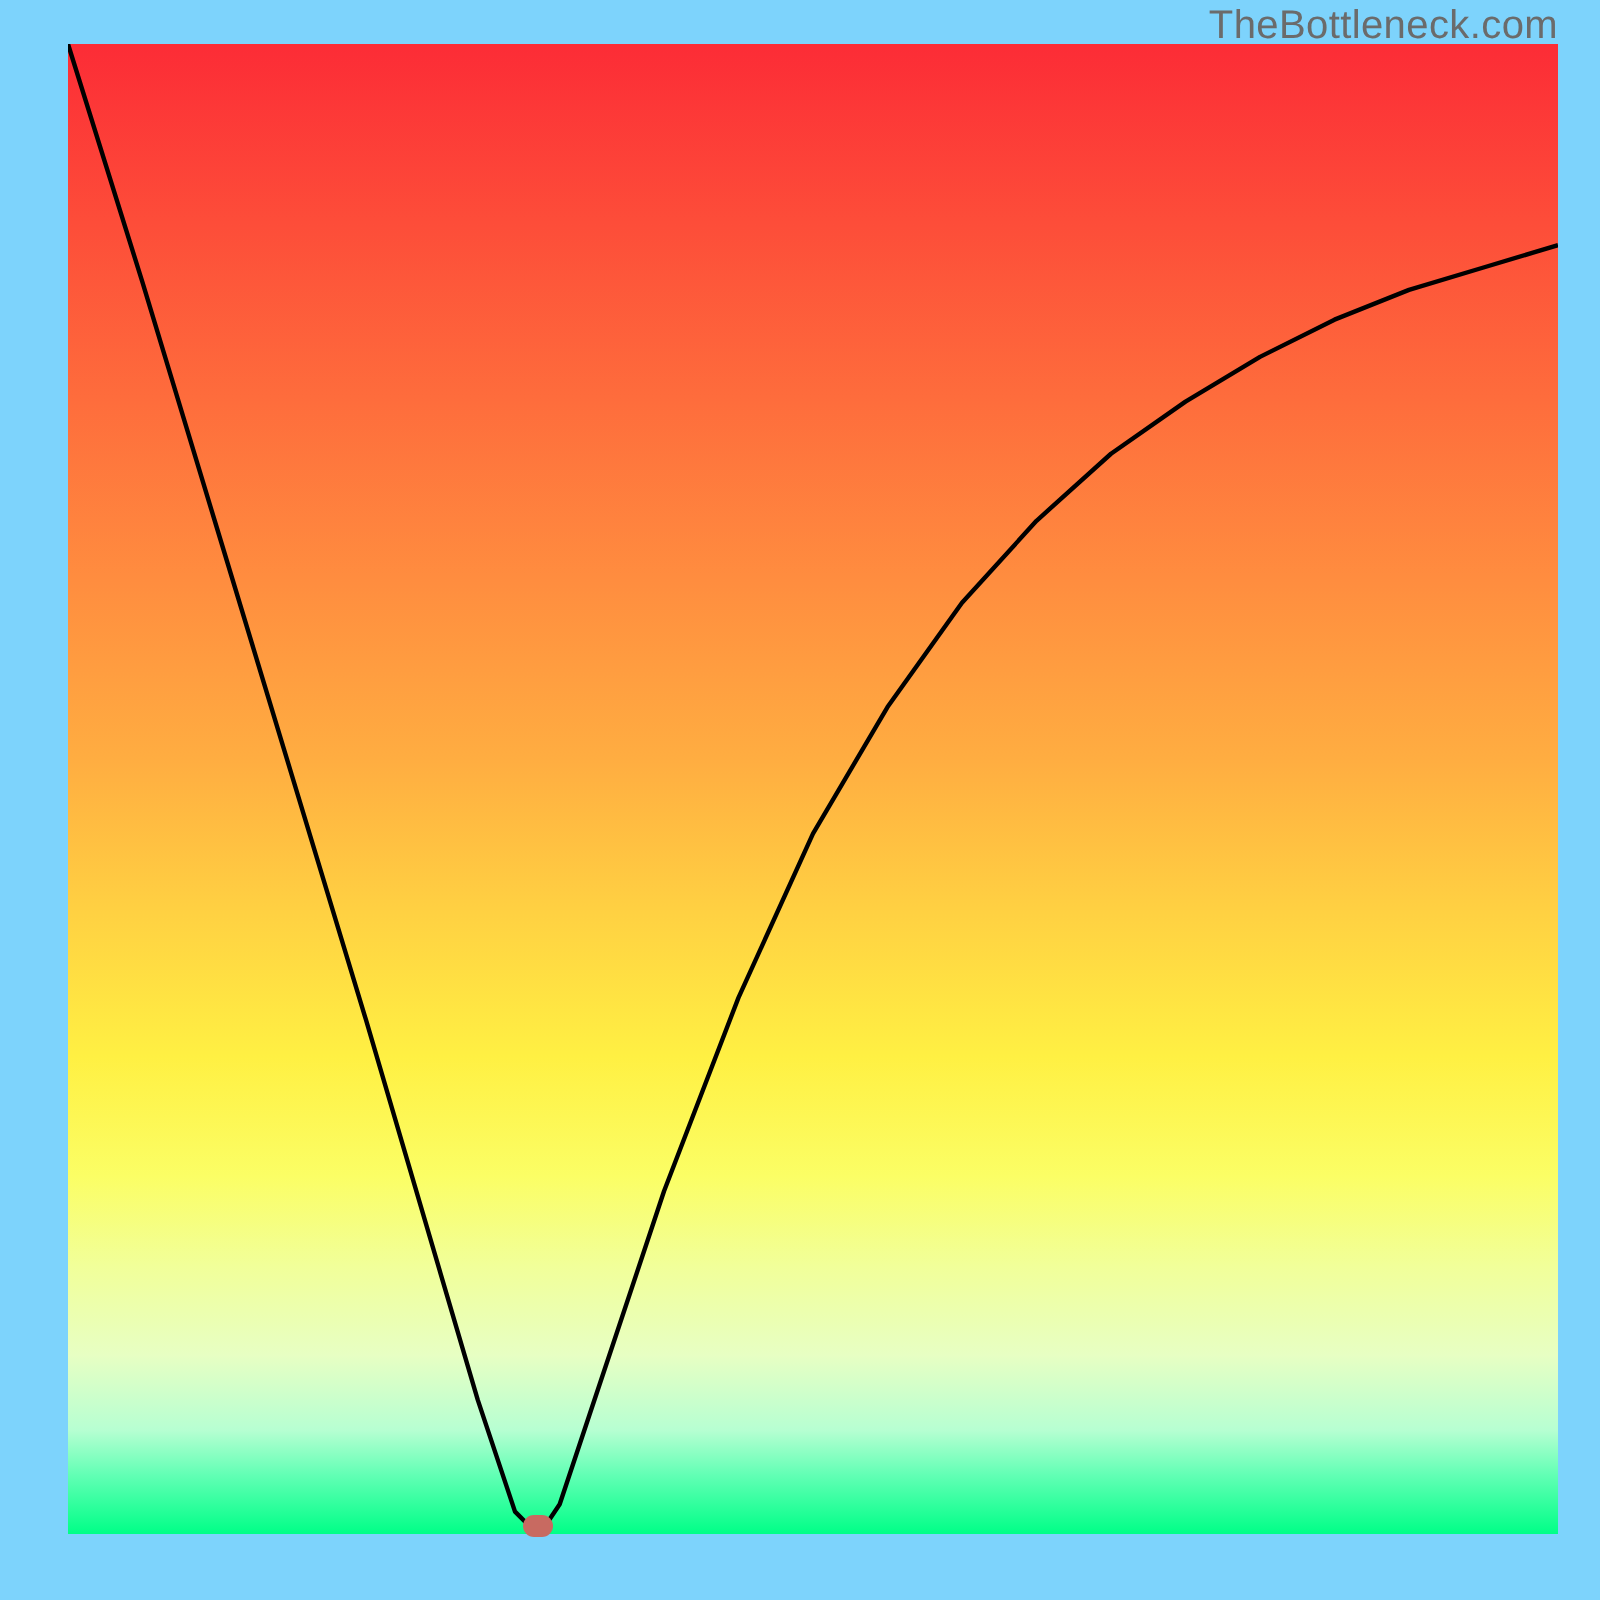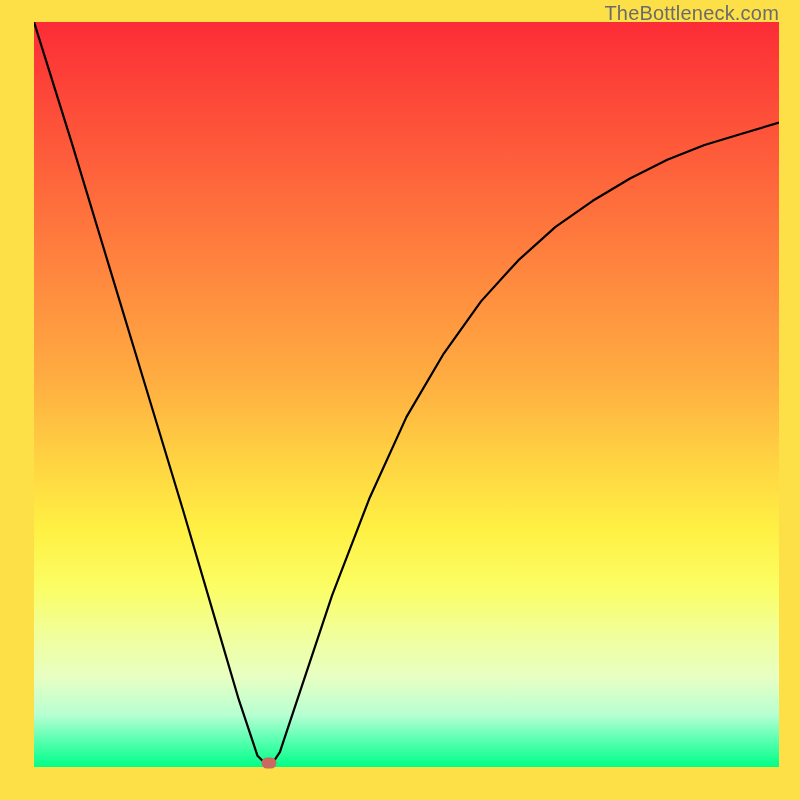--- a/index.html
+++ b/index.html
@@ -1,21 +1,21 @@
 <!DOCTYPE html>
 <html><head>
 <meta charset="utf-8">
 <style>
   * { margin: 0; padding: 0; box-sizing: border-box; }
   html, body { width: 800px; height: 800px; overflow: hidden; background: #000; }
   .frame {
     position: absolute;
     left: 0; top: 0;
     width: 800px; height: 800px;
-    background: #fde047;
+    background: #7dd3fc;
   }
   .plot {
     position: absolute;
     left: 34px;
     top: 22px;
     width: 745px;
     height: 745px;
     background: linear-gradient(to bottom,
       #fc2c36 0%,
       #fd4d39 12%,

